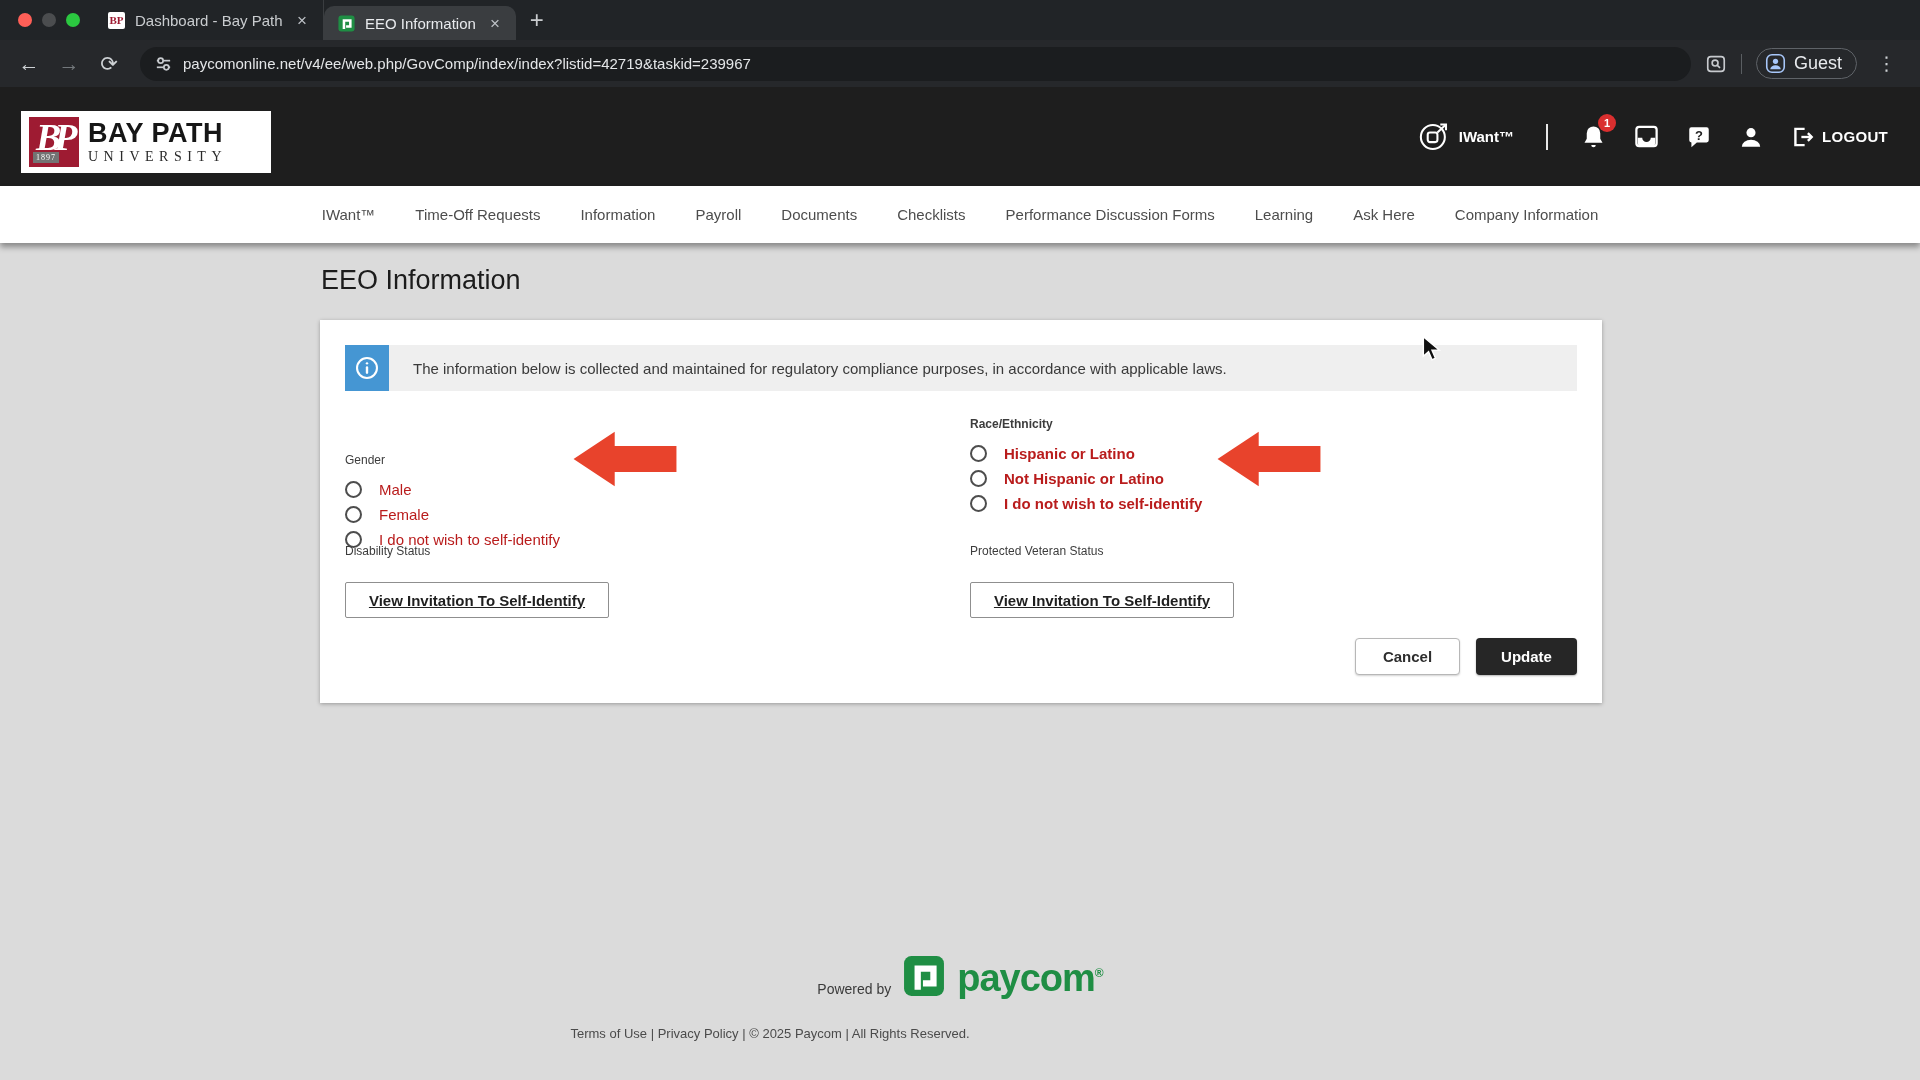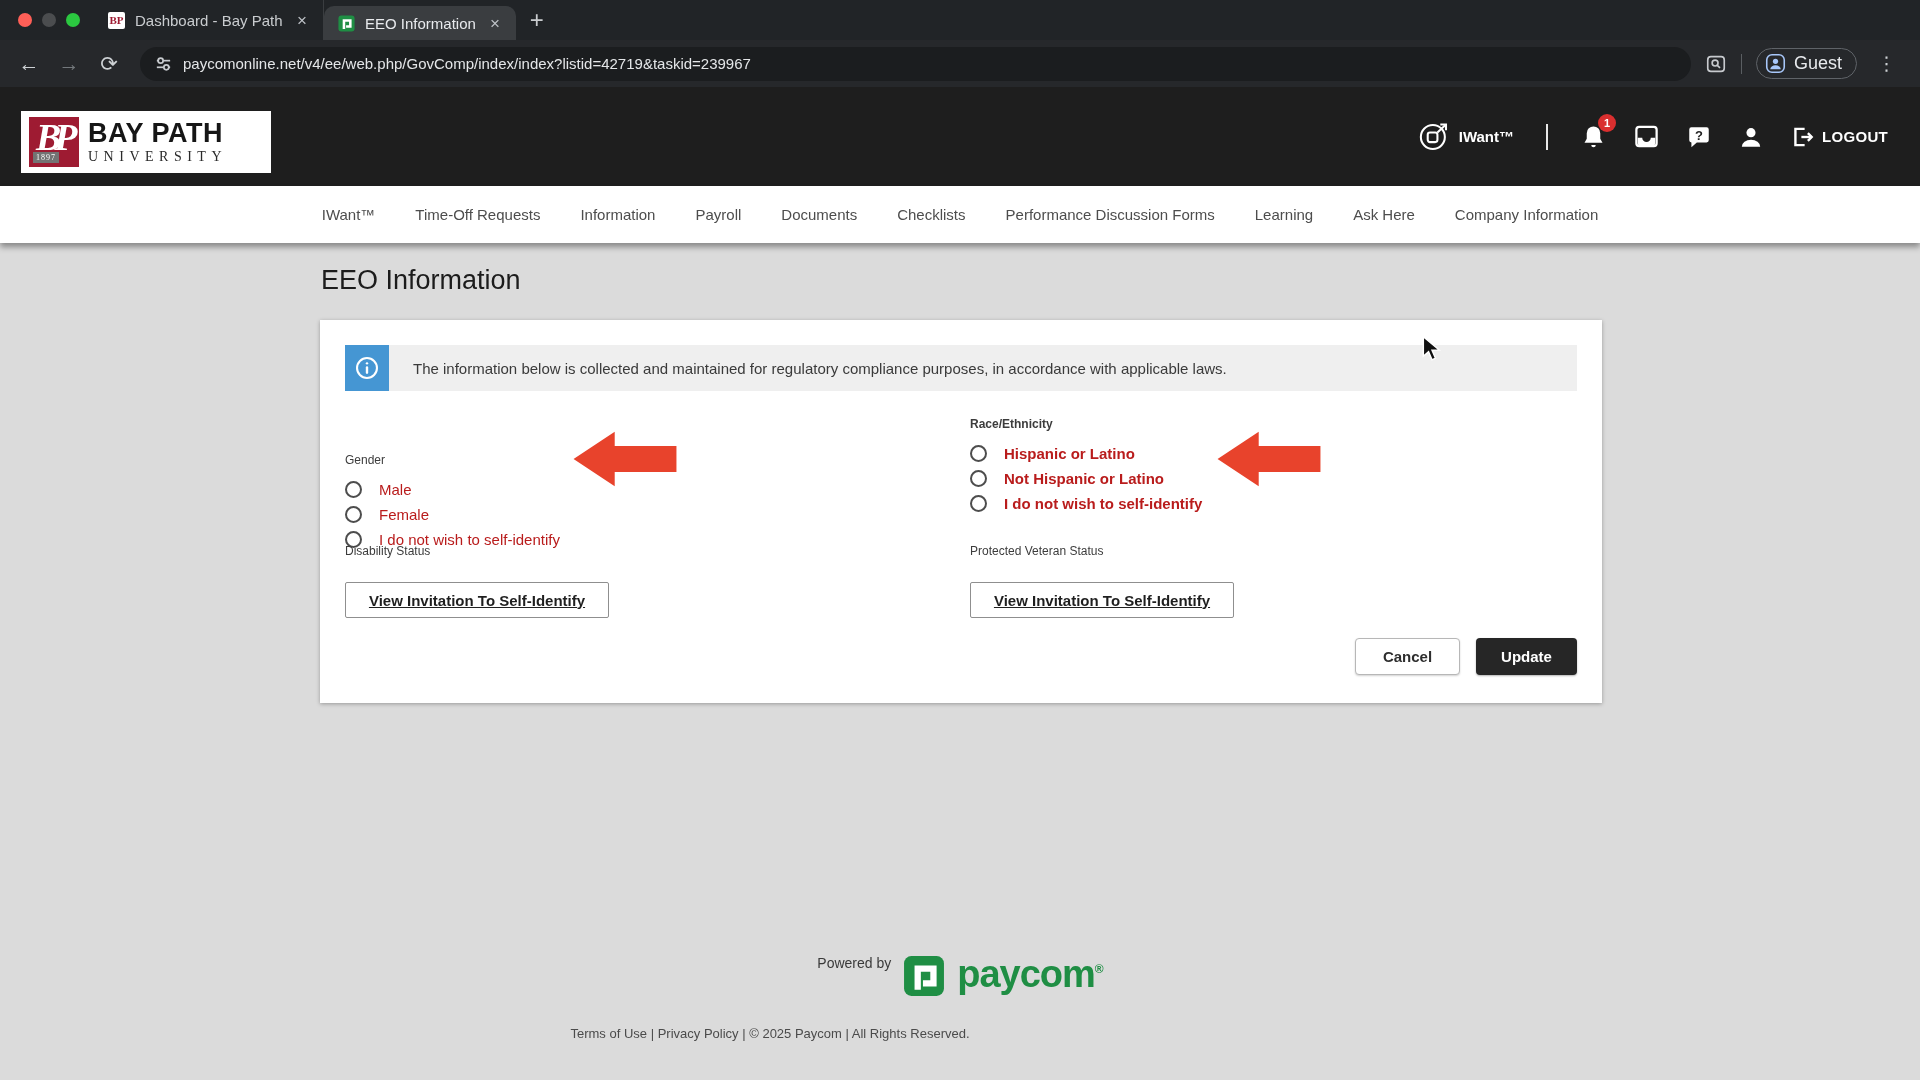--- a/index.html
+++ b/index.html
@@ -64,21 +64,21 @@
   .radio-circle { width:17px; height:17px; border:2px solid #4d4d4d; border-radius:50%; flex:0 0 auto; }
   .radio-label { font-size:15px; color:#b91c1c; }
   .arrow { position:absolute; width:104px; height:58px; }
   .field-label { font-size:12px; color:#3c3c3c; margin-bottom:24px; }
   .invite-btn { width:264px; height:36px; background:#fff; border:1px solid #8f8f8f; border-radius:2px; font-family:"Liberation Sans",sans-serif; font-size:15px; font-weight:bold; color:#1f1f1f; display:flex; align-items:center; justify-content:center;text-decoration:underline; }
   .actions { position:absolute; right:25px; top:318px; display:flex; gap:16px; }
   .btn-cancel { width:105px; height:37px; background:#fff; border:1px solid #b7b7b7; border-radius:4px; font-size:15px; font-weight:bold; color:#2e2e2e; display:flex; align-items:center; justify-content:center; box-shadow:0 1px 2px rgba(0,0,0,0.18); }
   .btn-update { width:101px; height:37px; background:#262626; border:none; border-radius:4px; font-size:15px; font-weight:bold; color:#fff; display:flex; align-items:center; justify-content:center; box-shadow:0 1px 2px rgba(0,0,0,0.3); }
 
   
-  .powered { position:absolute; left:0; width:1920px; top:712px; display:flex; align-items:flex-start; justify-content:center; gap:12px; }
+  .powered { position:absolute; left:0; width:1920px; top:712px; display:flex; align-items:flex-end; justify-content:center; gap:12px; }
   .powered-text { font-size:14px; color:#3a3a3a; }
   .paycom-word { font-size:38px; font-weight:bold; color:#1f8e44; letter-spacing:-1px; line-height:1; }
   .paycom-reg { font-size:12px; color:#1f8e44; vertical-align:super; }
   .footer-links { position:absolute; left:0; width:1540px; top:783px; text-align:center; font-size:13px; color:#4b4b4b; }
   .footer-links a { color:#4b4b4b; text-decoration:none; }
 
   .cursor { position:absolute; left:1421px; top:336px; z-index:50; }
 </style>
 </head>
 <body>

